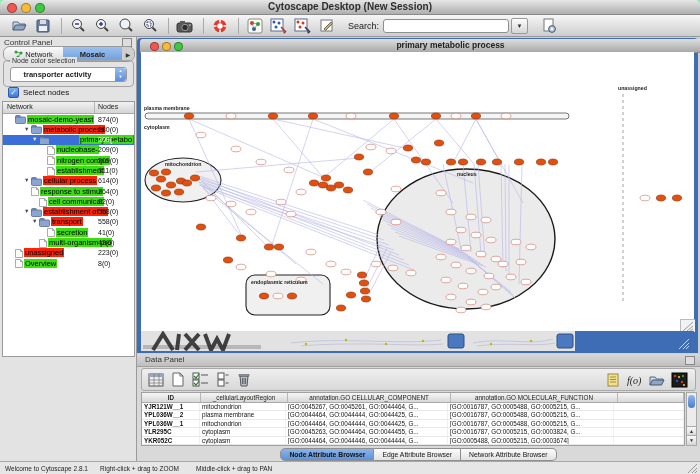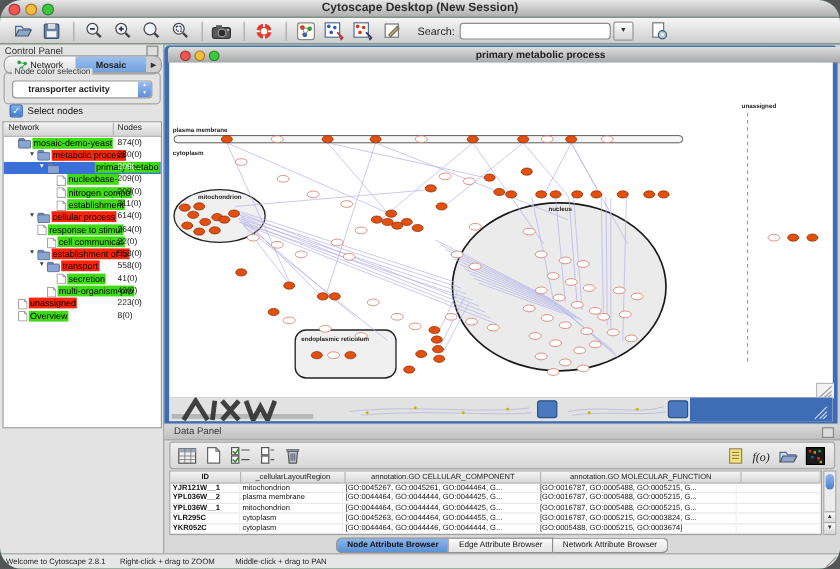--- a/index.html
+++ b/index.html
@@ -1,17 +1,17 @@
 <!DOCTYPE html>
 <html><head>
 <meta charset="utf-8">
 <style>
   html,body{margin:0;padding:0;background:#555;}
-  #app{position:relative;width:700px;height:474px;background:#15803d;overflow:hidden;
-       font-family:"Liberation Sans",sans-serif;color:#111;border-radius:18px;}
+  #app{position:relative;width:700px;height:474px;background:#86efac;overflow:hidden;
+       font-family:"Liberation Sans",sans-serif;color:#111;}
   .abs{position:absolute;}
   
   #titlebar{left:0;top:0;width:700px;height:14px;background:linear-gradient(#e6e6e6,#aeaeae);
     border-bottom:1px solid #8a8a8a;border-radius:5px 5px 0 0;}
   .tl{position:absolute;top:3px;width:8px;height:8px;border-radius:50%;border:0.5px solid rgba(0,0,0,.35);}
   #win-title{position:absolute;left:0;right:0;top:1px;text-align:center;font-size:10px;font-weight:bold;color:#2e2e2e;}
   #toolbar{left:0;top:15px;width:700px;height:22px;background:linear-gradient(#f6f6f6,#cdcdcd);
     border-bottom:1px solid #979797;display:flex;align-items:center;padding-left:8px;box-sizing:border-box;}
   .tb-btn{width:22px;height:18px;display:flex;align-items:center;justify-content:center;margin-right:2px;}
   .tb-sep{width:1px;height:16px;background:#aaa;margin:0 5px;}

